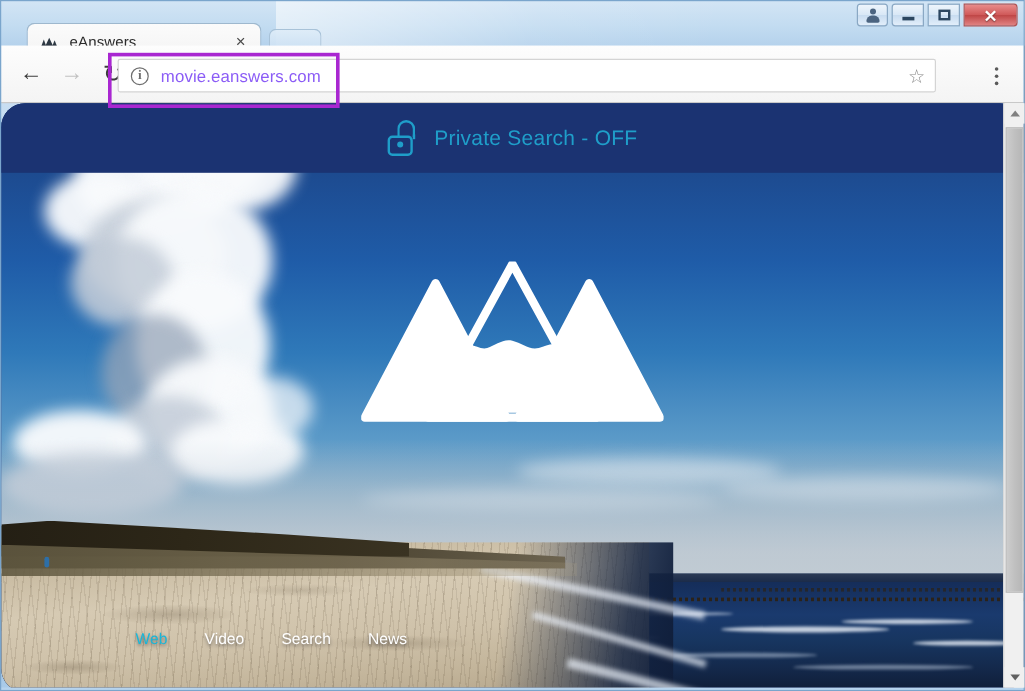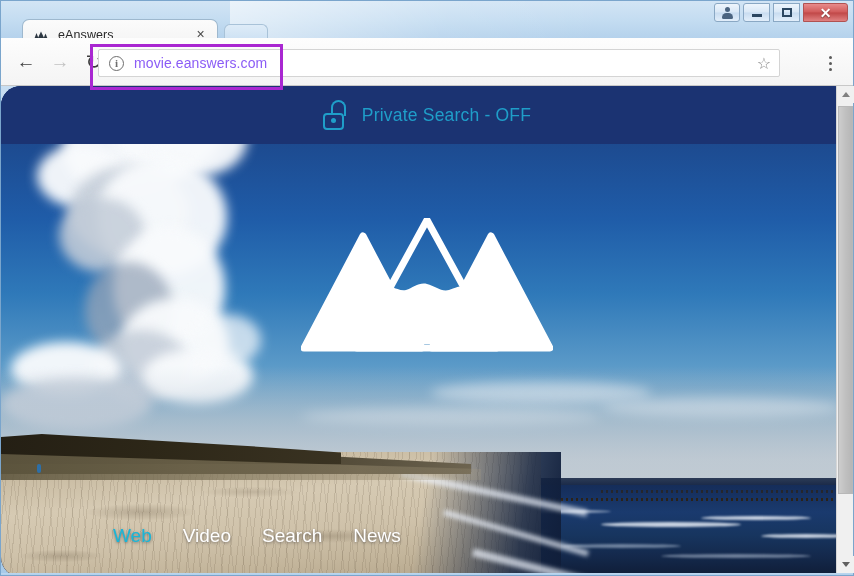--- a/index.html
+++ b/index.html
@@ -319,21 +319,21 @@
     letter-spacing: 5px; line-height: .95;
     text-shadow: 0 1px 4px rgba(20,40,70,.22);
   }
 
   
   #page-nav {
     position: absolute; left: 112px; top: 439px;
     display: flex; align-items: baseline; gap: 31px;
     z-index: 7;
   }
-  .pnav { font-size: 19px; color: #ffffff; text-shadow: 0 1px 3px rgba(30,30,40,.5); }
+  .pnav { font-size: 13px; color: #ffffff; text-shadow: 0 1px 3px rgba(30,30,40,.5); }
   .pnav.active { color: #19b6d8; }
 
   
   #scrollbar {
     position: absolute; right: 1px; top: 86px;
     width: 17px; height: 487px;
     background: #f0f0f0;
     border-left: 1px solid #d6d6d6;
     z-index: 20;
   }

